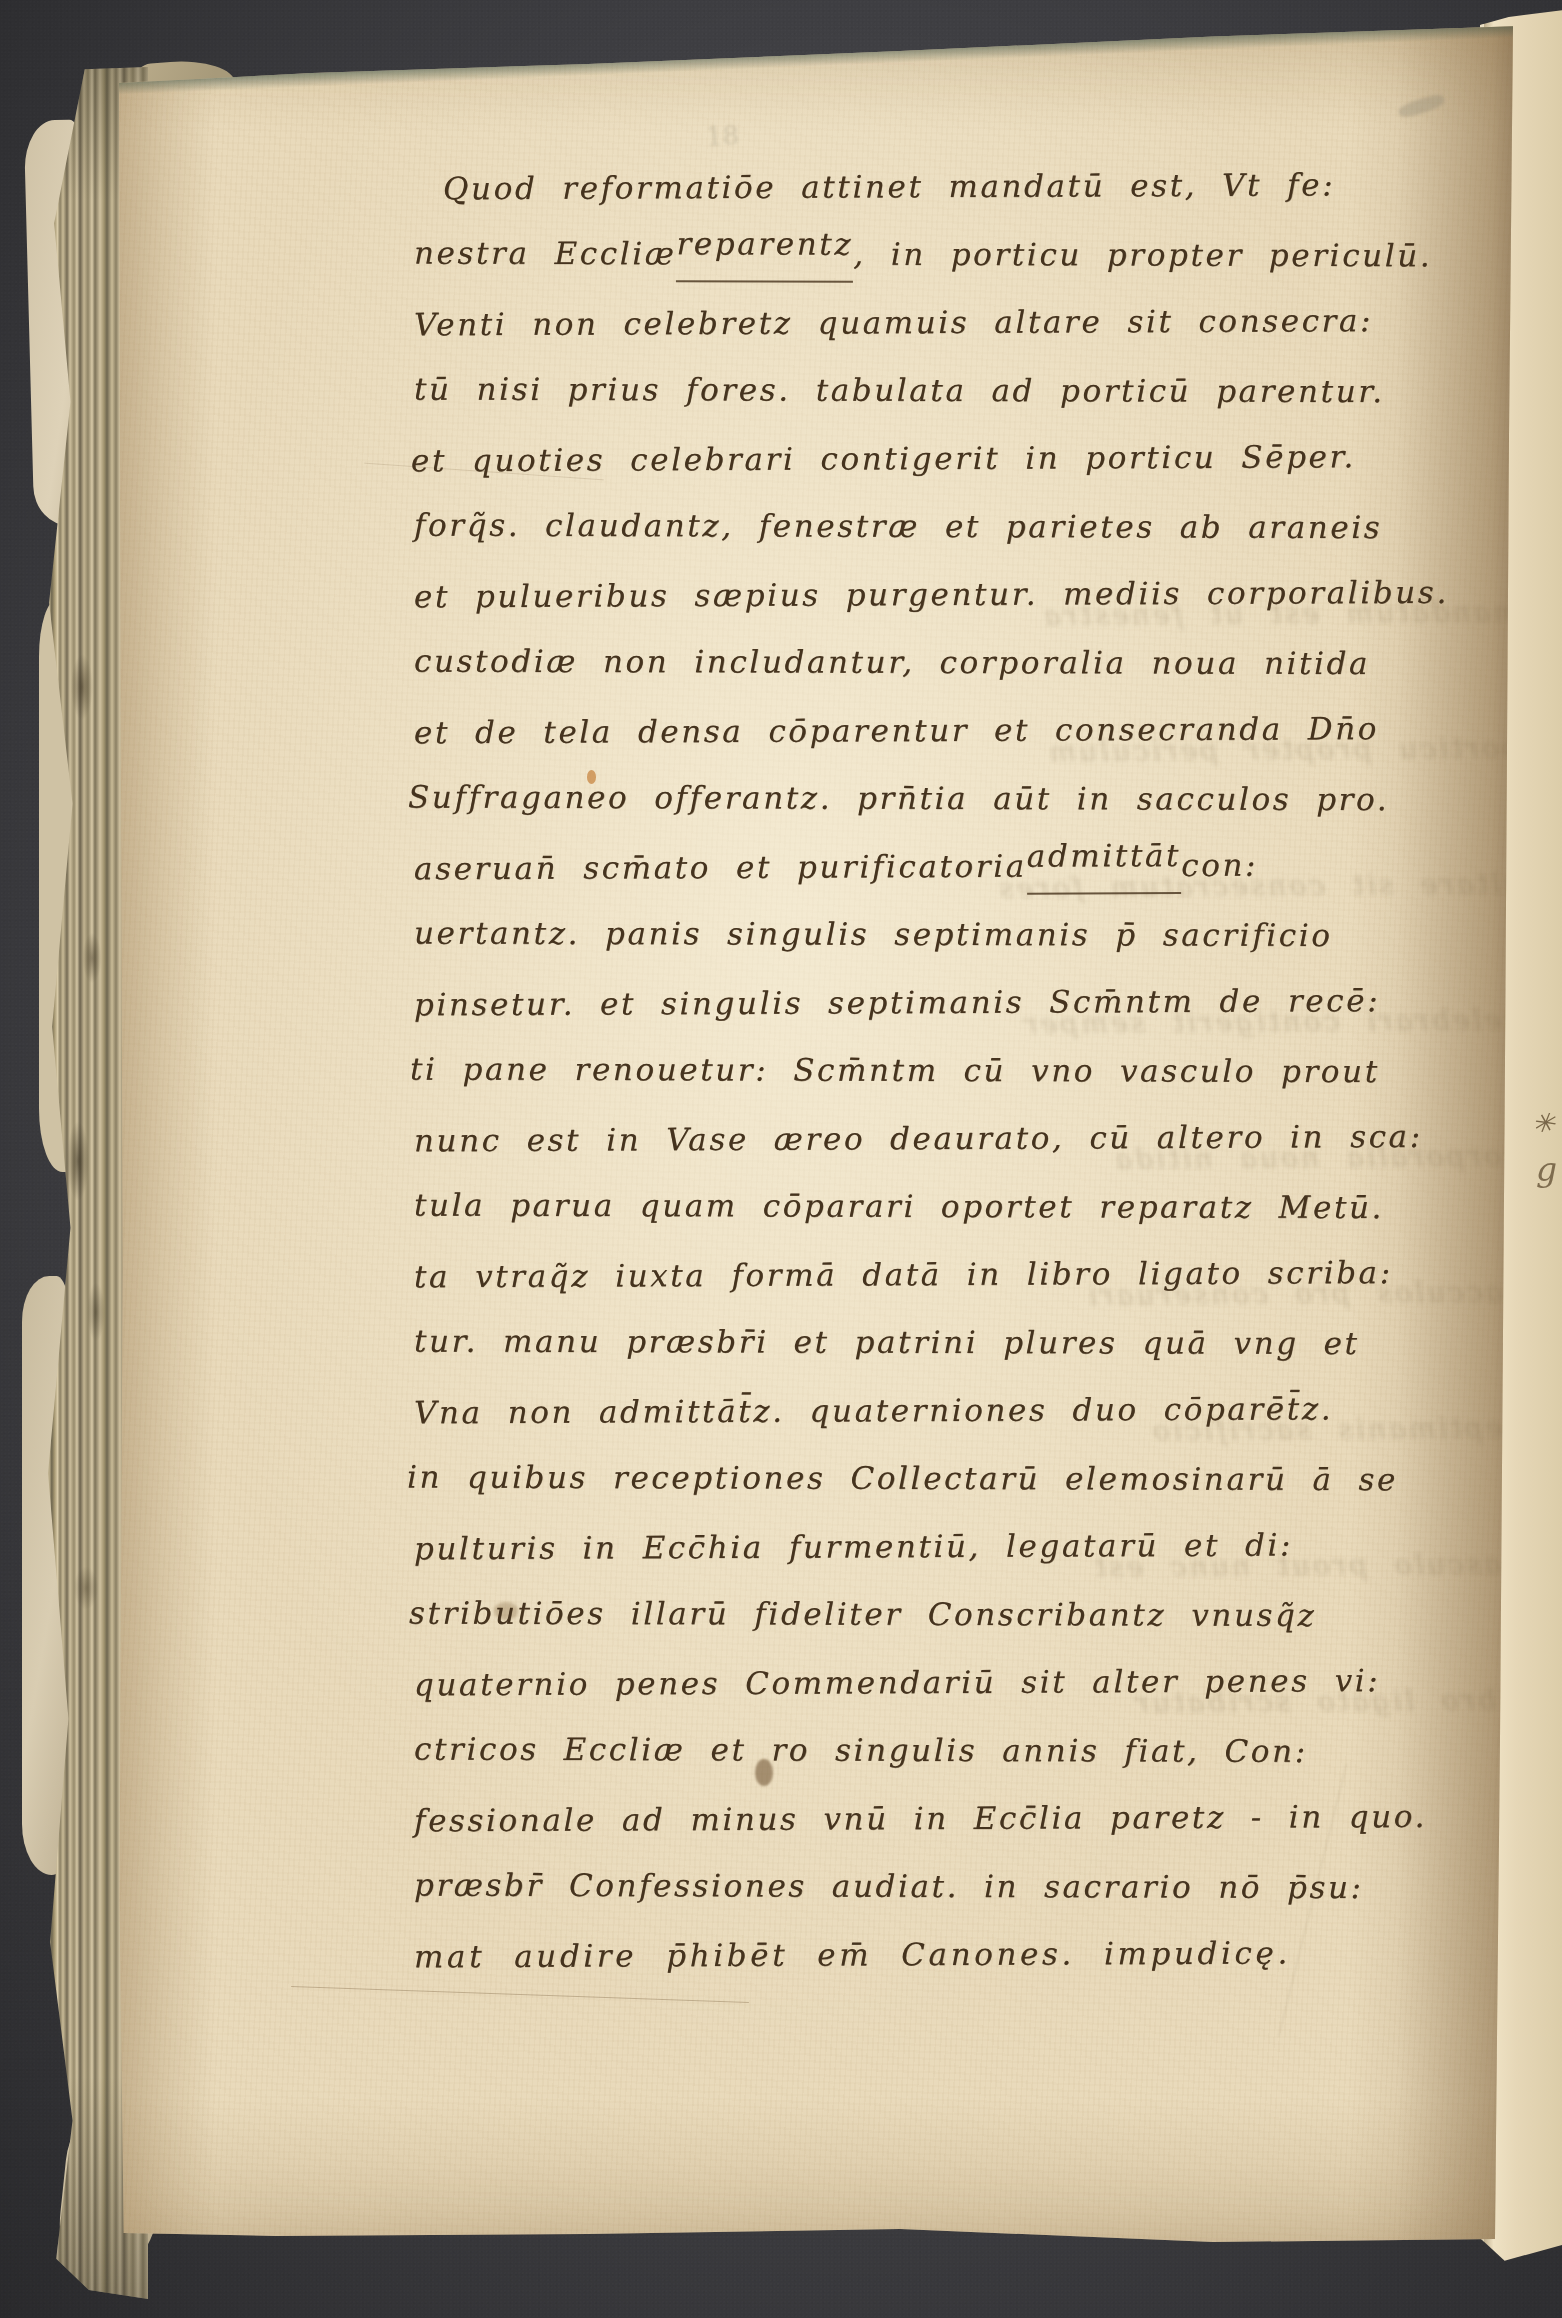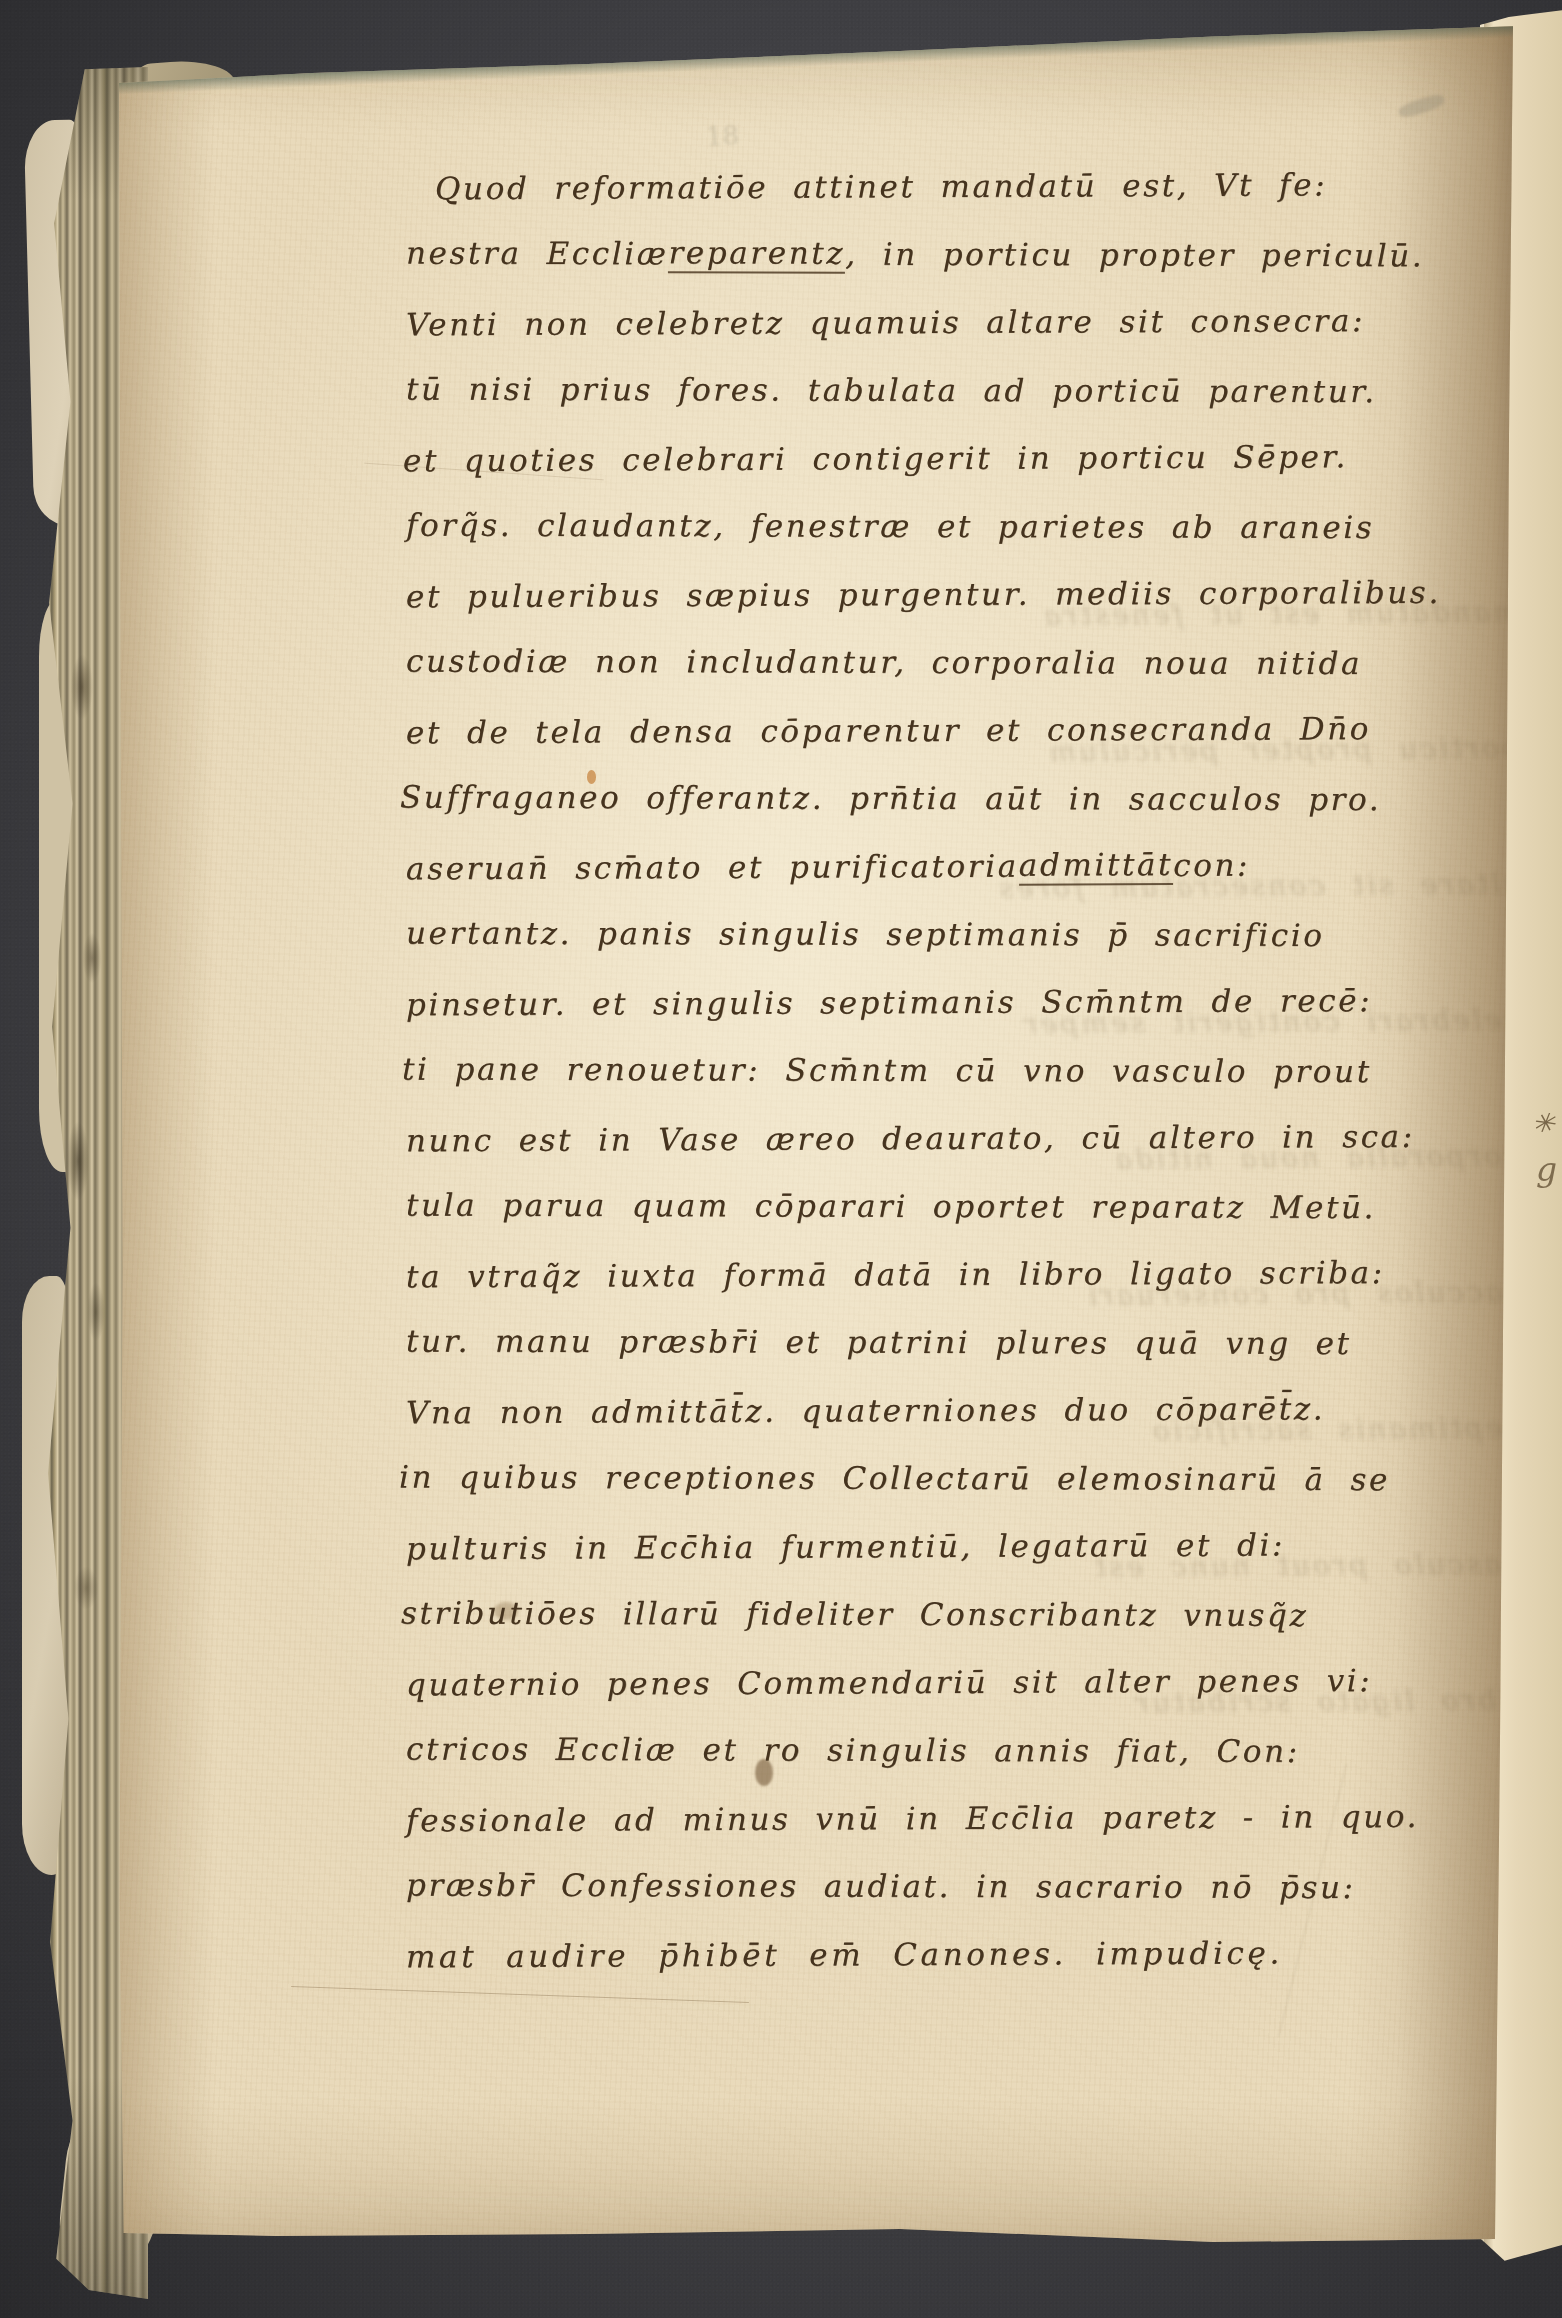--- a/index.html
+++ b/index.html
@@ -76,34 +76,34 @@
   .faint-number{position:absolute;left:587px;top:100px;font-size:26px;color:#8d8570;
     opacity:0.28;filter:blur(1.6px);transform:rotate(-4deg);}
 
   
   .ghost-block{position:absolute;left:547px;top:526px;width:854px;z-index:1;}
   .ghost-line{height:136px;display:flex;align-items:center;white-space:nowrap;
     font-style:italic;font-size:28px;letter-spacing:3.1px;word-spacing:12.5px;
     color:rgba(118,100,70,0.55);opacity:0.42;filter:blur(2.1px);transform:scaleX(-1) rotate(0.5deg);}
 
   
-  .text-block{position:absolute;left:287px;top:131px;width:1073px;z-index:2;}
+  .text-block{position:absolute;left:295px;top:131px;width:1073px;z-index:2;}
   .ms-line{height:68px;display:flex;align-items:center;white-space:nowrap;
     font-style:italic;font-size:31px;letter-spacing:2.6px;word-spacing:12.5px;
     color:#45331e;text-shadow:0.3px 0.3px 0.3px rgba(55,38,18,0.5);}
   .ms-line:nth-child(1){margin-left:29px;}
   .ms-line:nth-child(odd){transform:rotate(-0.25deg);}
   .ms-line:nth-child(even){transform:rotate(0.15deg);}
   .ms-line:nth-child(5){margin-left:-3.1px;}
   .ms-line:nth-child(10){margin-left:-6.2px;}
   .ms-line:nth-child(14){margin-left:-4.2px;}
   .ms-line:nth-child(20){margin-left:-7.3px;}
   .ms-line:nth-child(22){margin-left:-5.2px;}
   .ms-line:nth-child(27){letter-spacing:3.6px;word-spacing:15.6px;}
-  .uword{border-bottom:2.1px solid rgba(70,50,28,0.8);padding-bottom:1px;}
+  .uword{border-bottom:2.1px solid rgba(70,50,28,0.8);padding-bottom:19px;}
 
   
   .stain{position:absolute;border-radius:50%;}
   .stain.s1{left:468px;top:749px;width:8.9px;height:13.5px;background:#c6813a;opacity:.7;filter:blur(0.5px);}
   .stain.s2{left:636px;top:1738px;width:17.7px;height:27px;background:#5f4120;opacity:.5;filter:blur(1px);}
   .stain.s3{left:375px;top:1581px;width:24px;height:17.7px;background:#6e4f26;opacity:.28;filter:blur(1.6px);}
   .stain.s4{left:1279px;top:78px;width:47px;height:13.5px;background:#8e8672;opacity:.35;filter:blur(1.6px);transform:rotate(-18deg);border-radius:40%;}
   .crease{position:absolute;background:rgba(115,90,55,0.35);}
   .crease.c1{left:172px;top:1973px;width:458px;height:1px;transform:rotate(2deg);filter:blur(0.5px);}
   .crease.c2{left:245px;top:450px;width:240px;height:1px;transform:rotate(4deg);filter:blur(0.5px);opacity:.5;}

